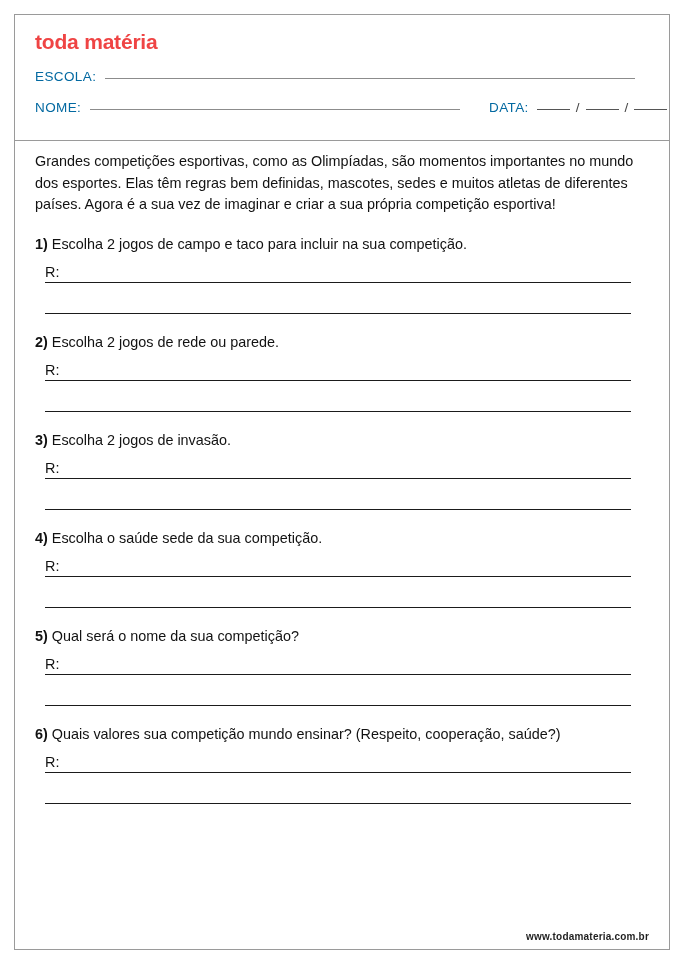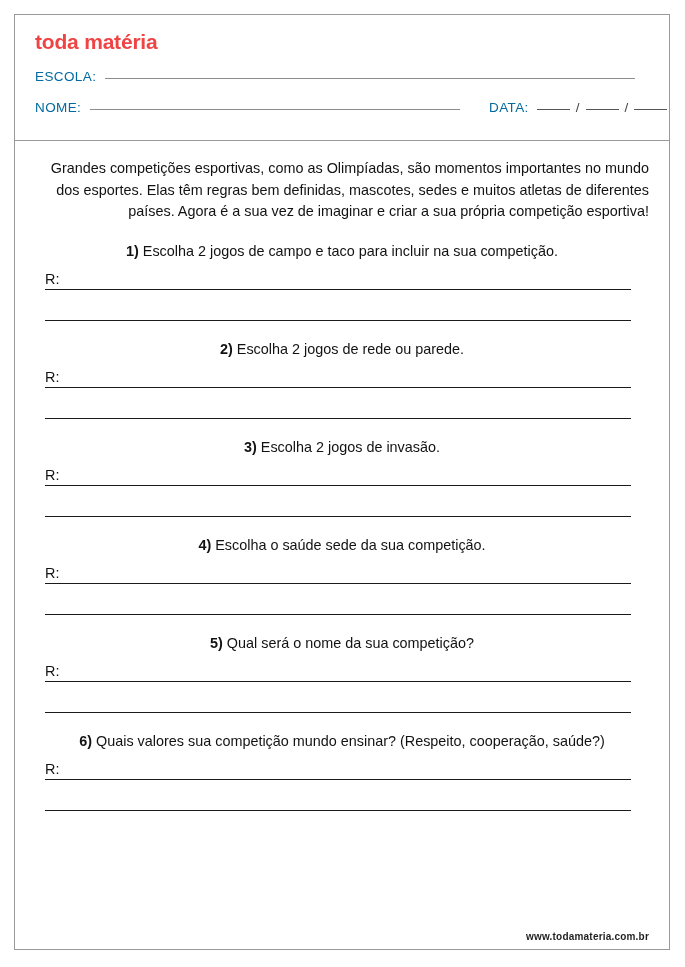--- a/index.html
+++ b/index.html
@@ -112,28 +112,28 @@
   .title {
     text-align: center;
     font-size: 15.5px;
     font-weight: bold;
     margin-top: 44px;
     letter-spacing: -0.1px;
     color: #0d0d0d;
   }
 
   .intro {
-    margin-top: 17px;
+    margin-top: 10px;
     font-size: 14.4px;
     line-height: 21.5px;
     color: #121212;
-    text-align: right;
-  }
-
-  .question-block { margin-top: 18px; text-align: center; }
+    text-align: left;
+  }
+
+  .question-block { margin-top: 18px; }
 
   .question-text {
     font-size: 14.4px;
     line-height: 21px;
     color: #121212;
     margin-bottom: 2px;
   }
   .qnum { font-weight: bold; }
 
   .answer-area { margin-left: 10px; }

